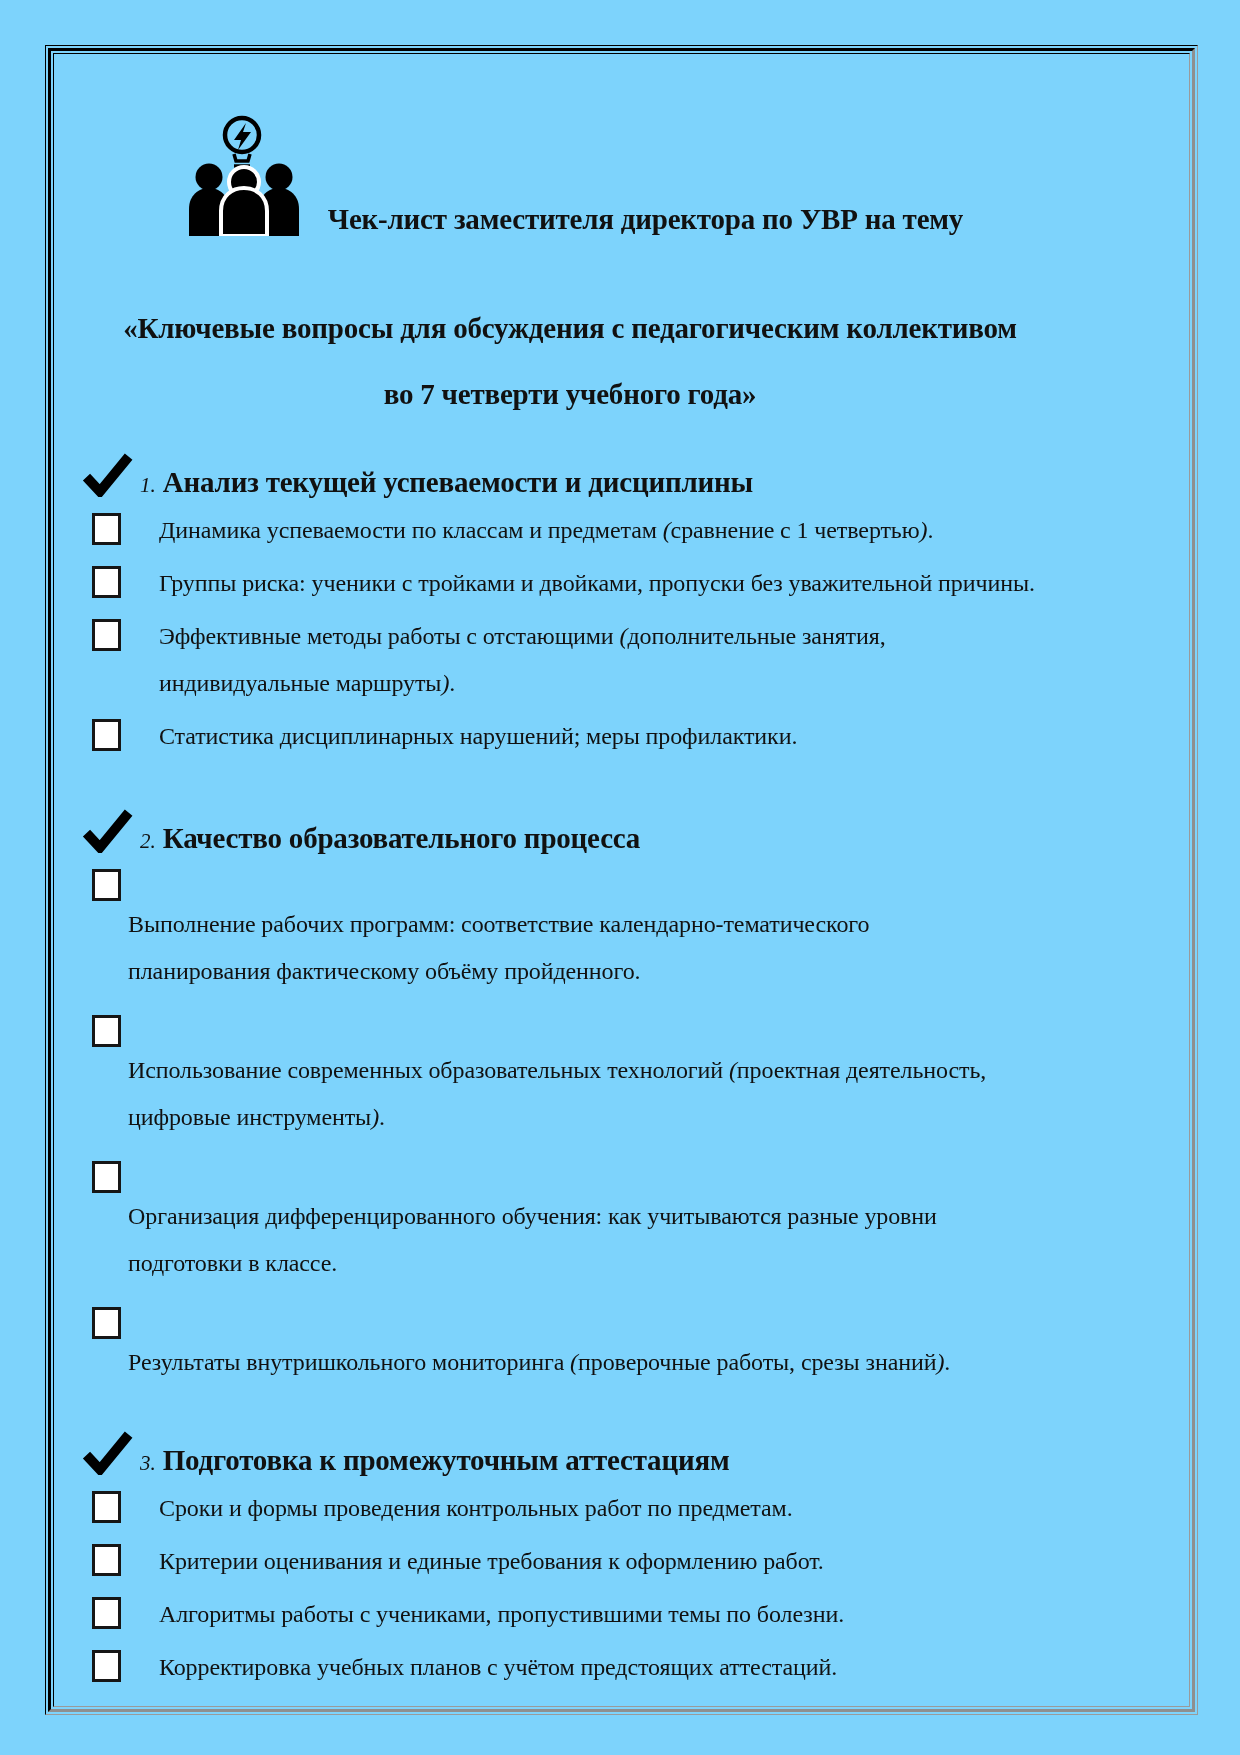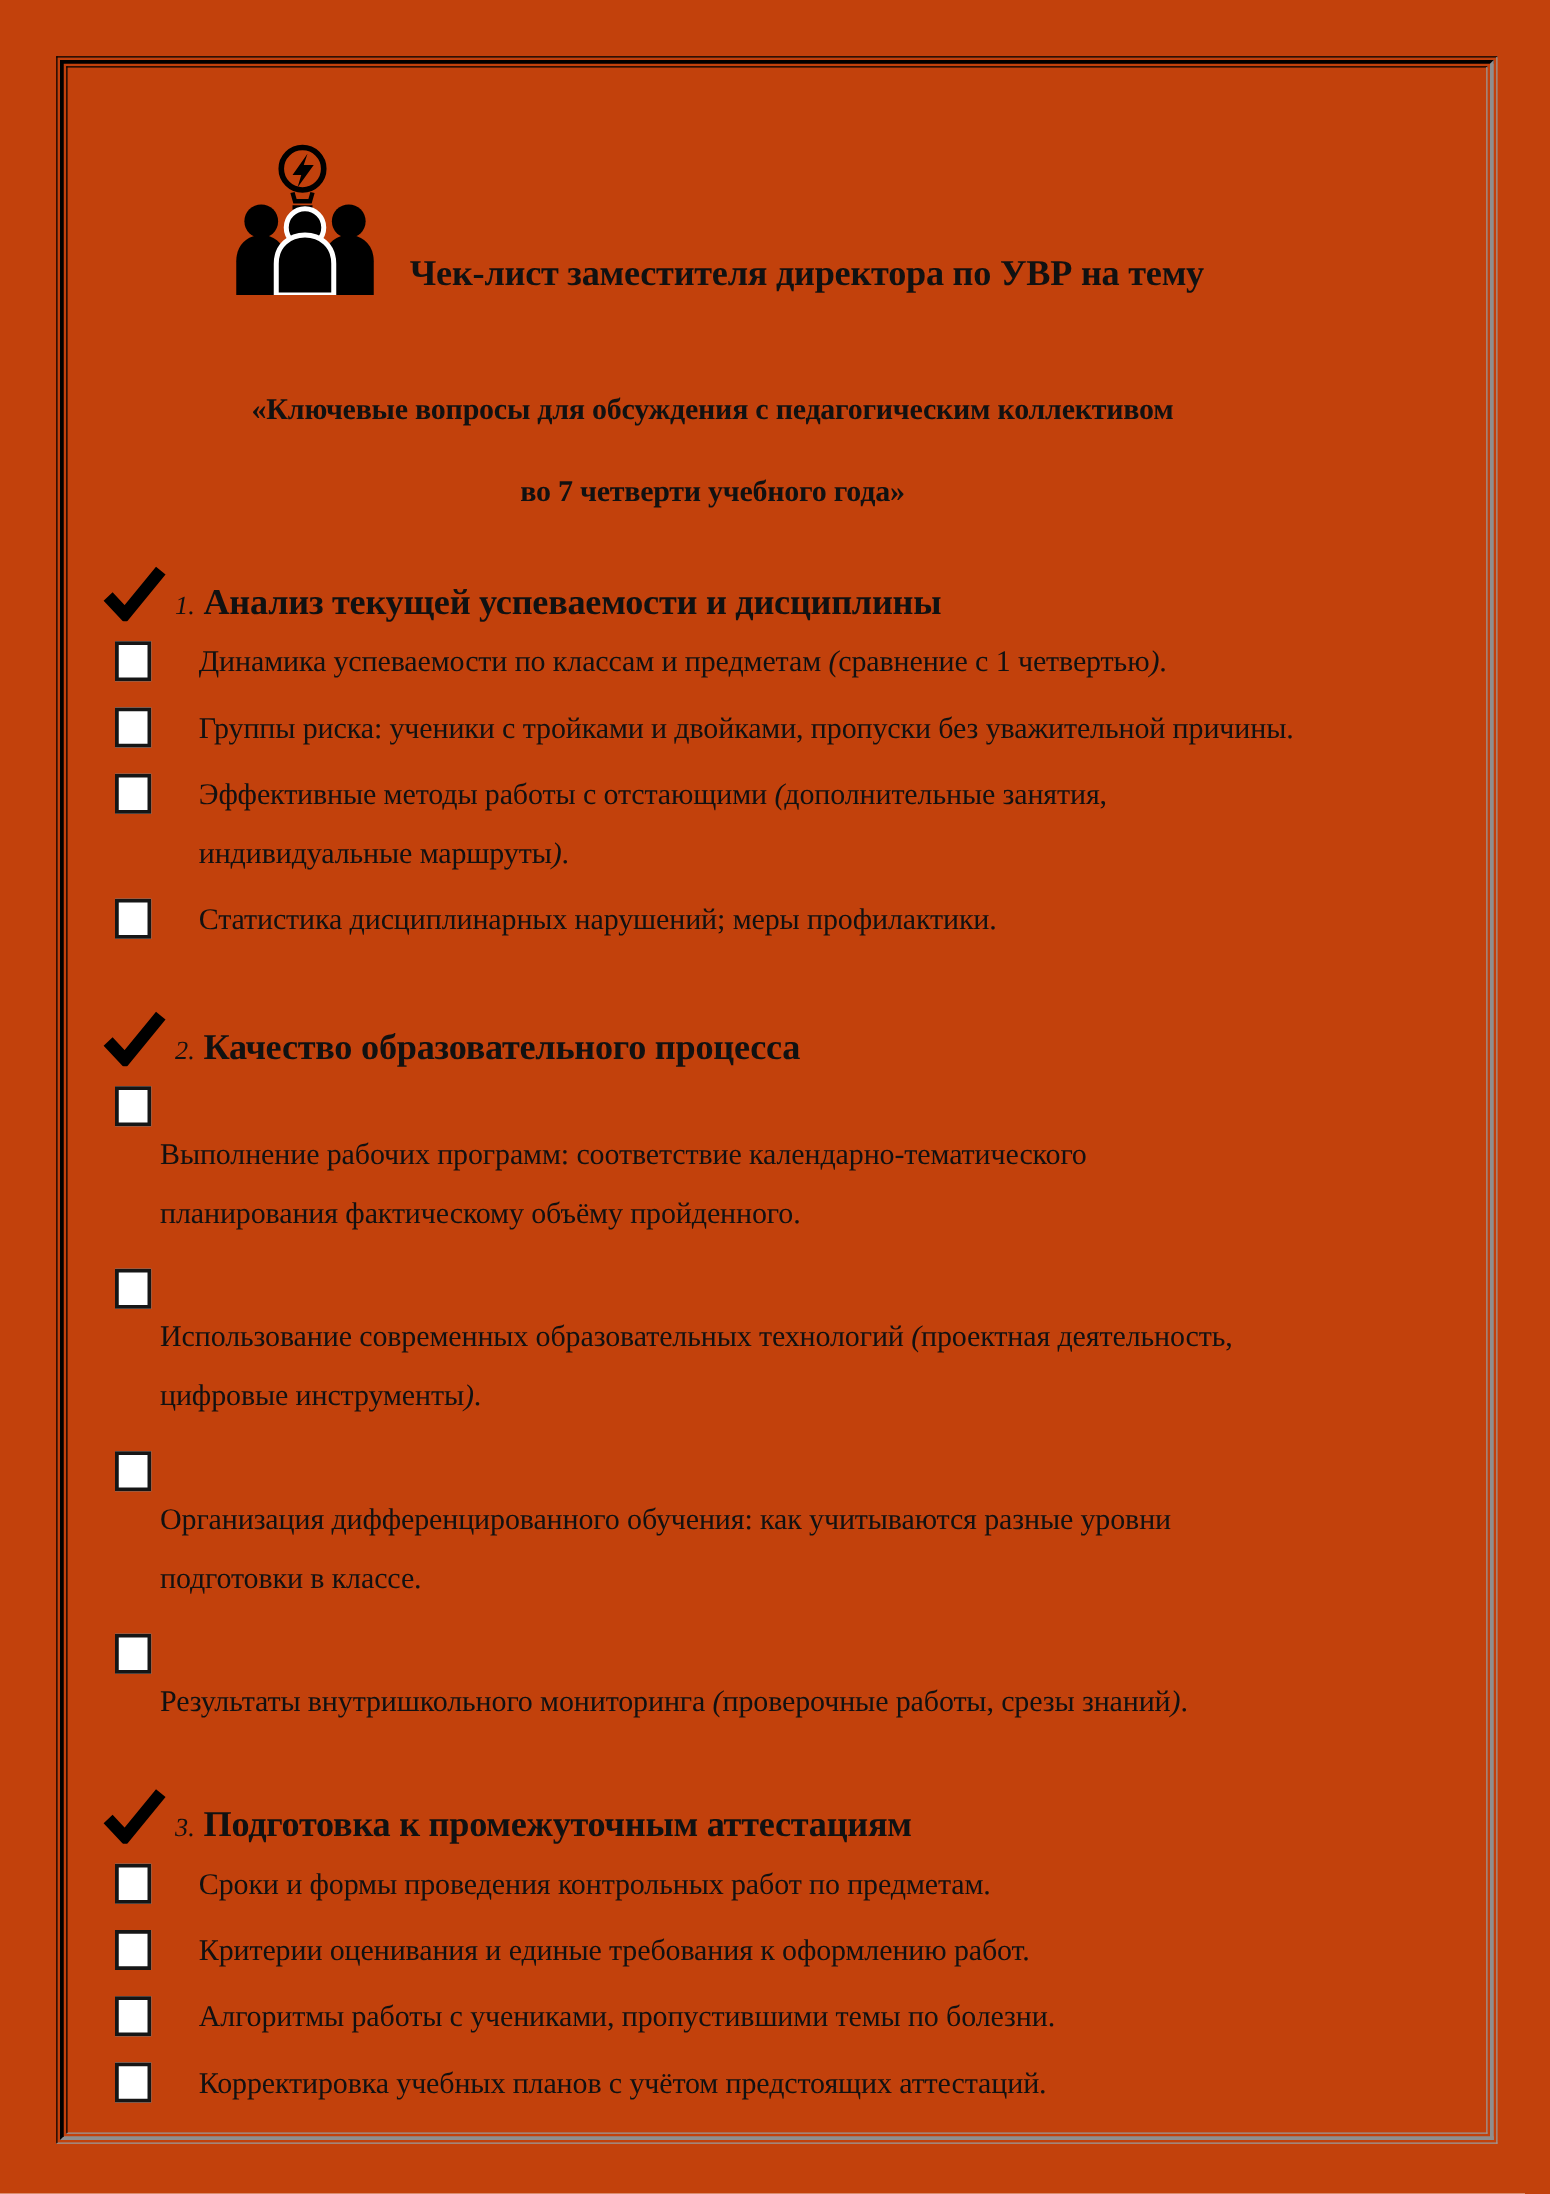--- a/index.html
+++ b/index.html
@@ -1,34 +1,34 @@
 <!DOCTYPE html>
 <html lang="ru"><head>
 <meta charset="utf-8">
 <style>
   * { box-sizing: border-box; margin: 0; padding: 0; }
   html, body { background: #ffffff; }
   body { width: 1240px; height: 1755px; position: relative; font-family: "Liberation Serif", "DejaVu Serif", serif; color: #111; }
 
-  .page { position: absolute; inset: 0; background: #c2410c; }
+  .page { position: absolute; inset: 0; background: #7dd3fc; }
 
   
   .frame { position: absolute; left: 45px; top: 45px; right: 42px; bottom: 40px; }
   .f1, .f2, .f3 { width: 100%; height: 100%; }
   .f1 { border: 1px solid #000; border-right-color: #9a9a9a; border-bottom-color: #9a9a9a; padding: 2px; }
   .f2 { border: 3px solid #000; border-right-color: #8f8f8f; border-bottom-color: #8f8f8f; padding: 2px; }
   .f3 { border: 1px solid #000; border-right-color: #9a9a9a; border-bottom-color: #9a9a9a; }
 
   .content { padding: 40px 44px 0 36px; }
 
   .title-block { width: 960px; }
   .title-row1 { display: flex; align-items: flex-end; justify-content: center; gap: 16px; margin-top: 16px; height: 126px; }
   .doc-icon svg { display: block; }
   .title-line1 { font-size: 29px; font-weight: bold; line-height: 1.15; white-space: nowrap; letter-spacing: -0.2px; margin-bottom: 0px; }
-  .title-line { font-size: 24px; font-weight: bold; text-align: center; line-height: 40px; white-space: nowrap; letter-spacing: -0.2px; }
+  .title-line { font-size: 29px; font-weight: bold; text-align: center; line-height: 40px; white-space: nowrap; letter-spacing: -0.2px; }
   .title-line.l2 { margin-top: 72px; }
   .title-line.l3 { margin-top: 26px; }
 
   .section-head { display: flex; align-items: flex-end; margin-left: -8px; text-align: center; }
   .section-head .check-icon { margin-right: 2px; }
   .section-head .check-icon svg { display: block; }
   .section-head h3 { font-weight: normal; margin-bottom: -2px; }
   .sec-num { font-style: italic; font-size: 21px; letter-spacing: 0; padding: 0 7px 0 4px; }
   .sec-title { font-size: 29px; font-weight: bold; letter-spacing: -0.2px; }
 

